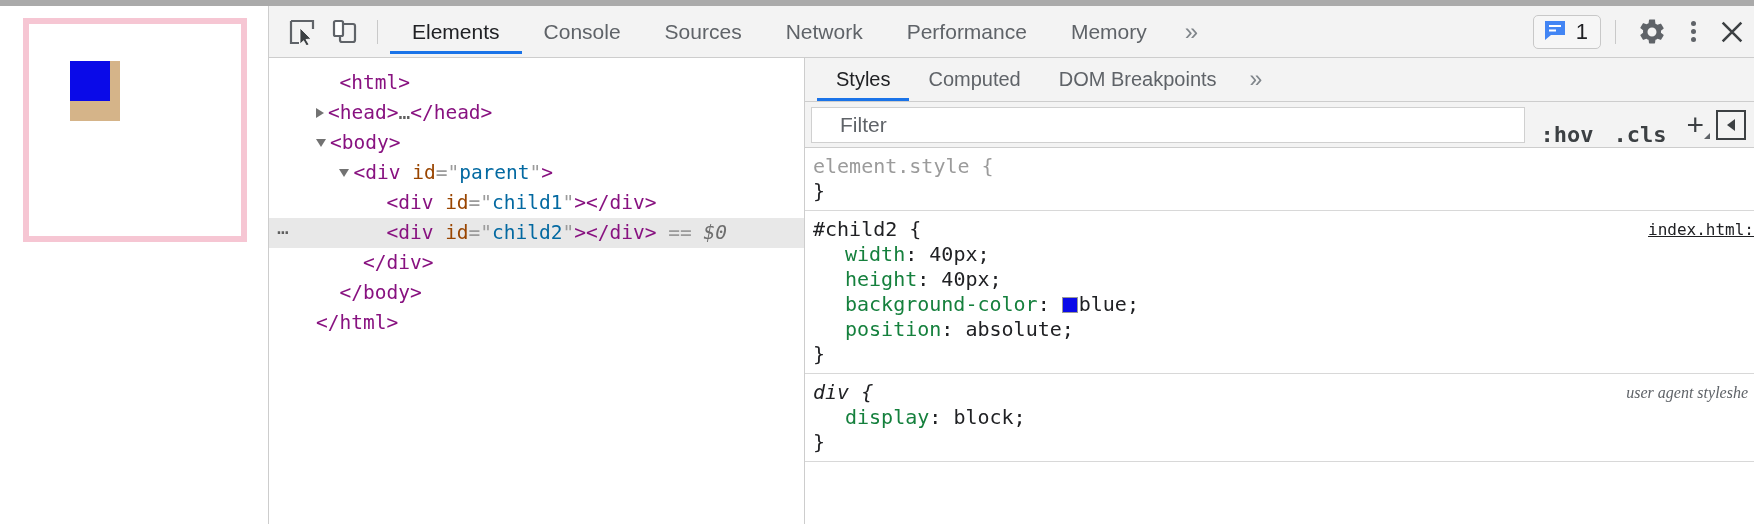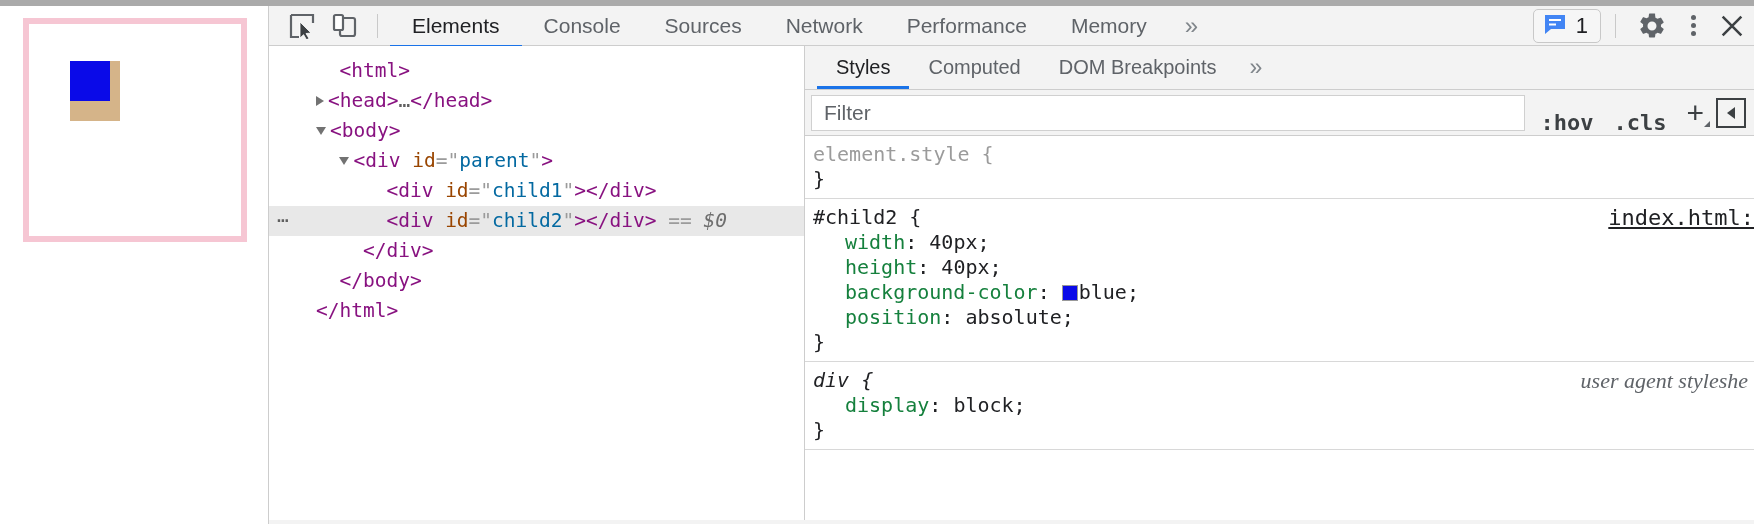--- a/index.html
+++ b/index.html
@@ -43,21 +43,21 @@
   
   .devtools {
     position: absolute; top: 6px; left: 268px;
     width: 1486px; height: 518px;
     background: #f3f3f3;
     border-left: 1px solid #cdcdcd;
   }
 
   
   .dt-toolbar {
-    position: relative; height: 40px; width: 100%;
+    position: relative; height: 52px; width: 100%;
     background: #f3f3f3;
     border-bottom: 1px solid #cdcdcd;
     display: flex; align-items: center;
   }
   .tb-icon-btn {
     width: 42px; height: 40px;
     display: flex; align-items: center; justify-content: center;
     cursor: pointer;
   }
   .tb-icon-btn:first-child { margin-left: 12px; }
@@ -169,21 +169,21 @@
   .st-tab.chev { padding: 0 14px; font-size: 23px; color: #80868b; }
 
   .filter-bar {
     height: 46px; background: #f3f3f3; flex: none;
     display: flex; align-items: center; padding: 0 8px 0 0;
     border-bottom: 1px solid #cdcdcd;
   }
   .filter-input {
     flex: 1; height: 36px; margin: 0 6px 0 6px;
     background: #ffffff; border: 1px solid #d0d0d0;
-    display: flex; align-items: center; padding: 0 12px;
+    display: flex; align-items: center; padding: 0 28px;
     font-size: 21px; color: #5f6368;
     font-family: "Liberation Sans", sans-serif;
   }
   .fb-btn {
     font-family: "DejaVu Sans Mono", monospace;
     font-size: 22px; color: #3c4043; font-weight: bold;
     padding: 0 10px; cursor: pointer; white-space: nowrap; margin-top: 19px;
   }
   .plus-btn {
     position: relative; padding: 0 8px 0 10px; cursor: pointer;
@@ -221,21 +221,21 @@
   .rule .sel { padding-left: 8px; color: #202124; }
   .rule .sel.muted { color: #9b9b9b; }
   .rule .sel.ua { font-style: italic; color: #202124; }
   .rule .decl { padding-left: 40px; }
   .rule .brace { padding-left: 8px; color: #202124; }
   .prop { color: #15803d; }
   .val { color: #202124; }
   .origin {
     position: absolute; right: 0; top: 6px;
     font-family: "DejaVu Sans Mono", monospace;
-    font-size: 22px; color: #202124;
+    font-size: 16px; color: #202124;
     text-decoration: underline;
     cursor: pointer; white-space: nowrap;
   }
   .origin.ua {
     font-style: italic; color: #5f6368; text-decoration: none;
     cursor: default; right: 6px; font-family: Liberation Serif, serif;
   }
   .swatch {
     display: inline-block; width: 16px; height: 16px;
     background: #0a0ae8; border: 1px solid #999;

